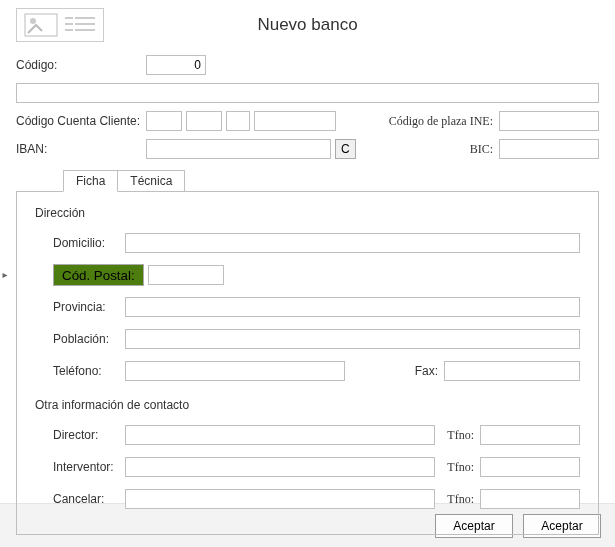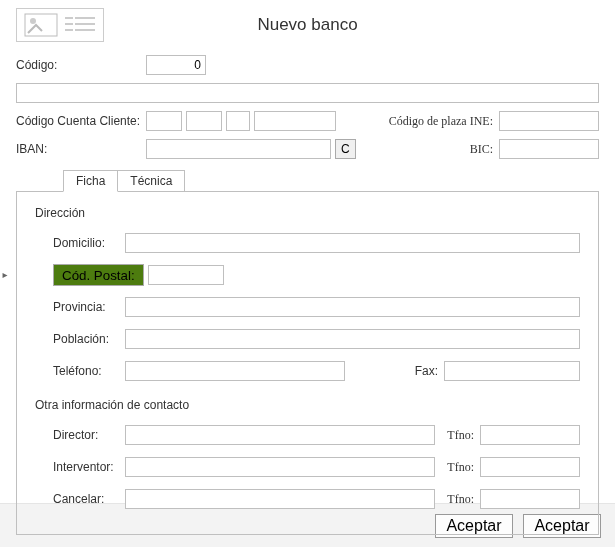--- a/index.html
+++ b/index.html
@@ -138,21 +138,21 @@
     justify-content: flex-end;
     padding: 0 14px;
     gap: 10px;
   }
   .footer button {
     min-width: 78px;
     height: 24px;
     border: 1px solid #999;
     background: #fdfdfd;
     font-family: inherit;
-    font-size: 16px;
+    font-size: 12px;
     cursor: pointer;
   }
   .spacer { flex: 1; }
   .inline-label { margin: 0 6px 0 12px; font-family: Liberation Serif, serif; }
 </style>
 </head>
 <body>
 
 <div class="expand-handle">▸</div>
 

